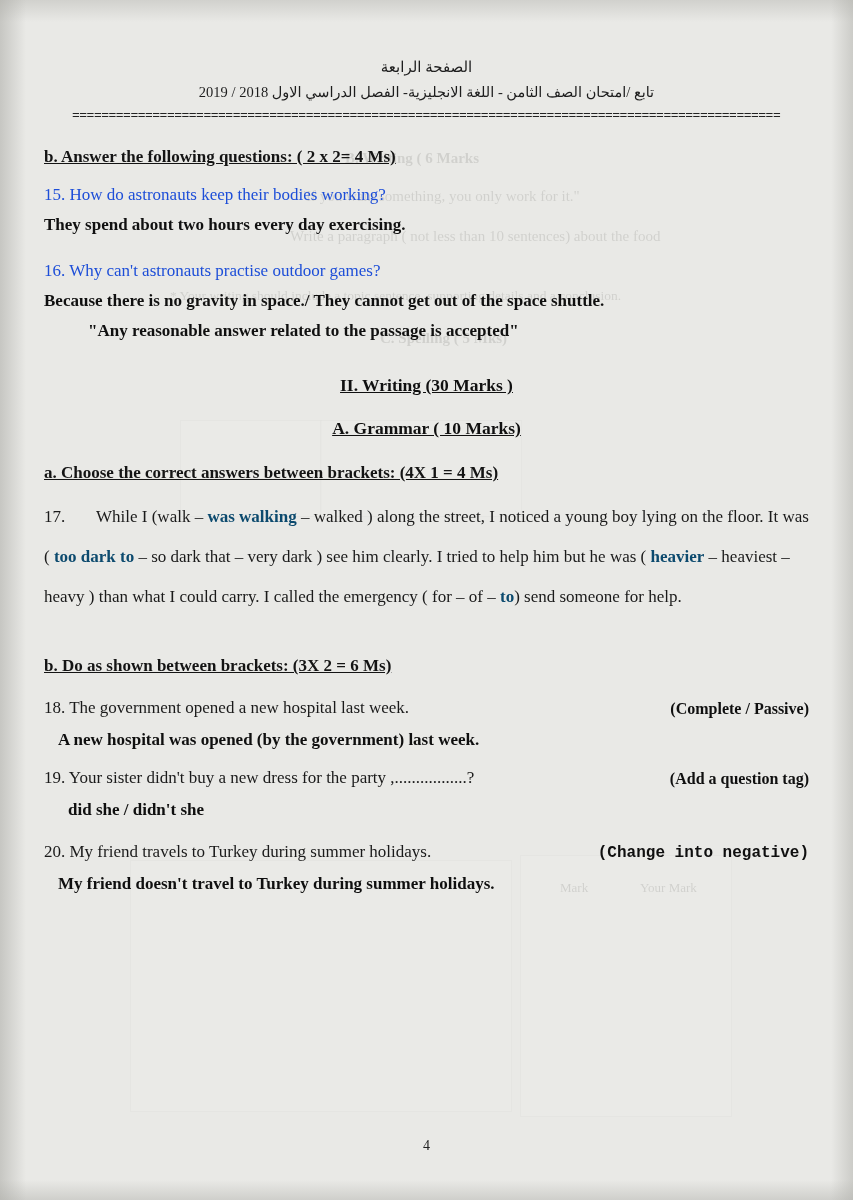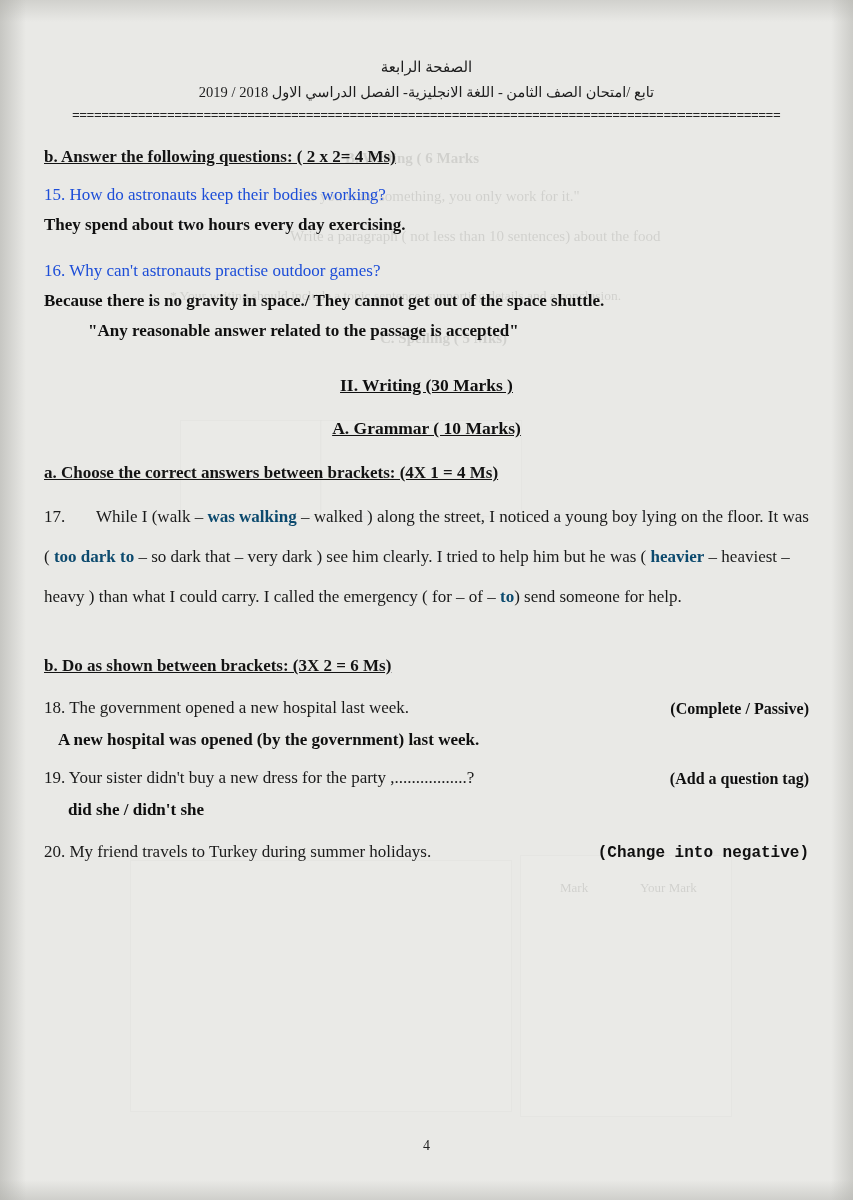--- a/index.html
+++ b/index.html
@@ -231,18 +231,19 @@
       <div class="do-row">
         <div class="do-q">19. Your sister didn't buy a new dress for the party ,.................?</div>
         <div class="do-tag">(Add a question tag)</div>
       </div>
       <div class="do-ans ind2">did she / didn't she</div>
 
       <div class="do-row">
         <div class="do-q">20. My friend travels to Turkey during summer holidays.</div>
         <div class="do-tag" style="margin-top:6px;font-family:Liberation Mono, monospace;">(Change into negative)</div>
       </div>
+      <div class="do-ans">My friend doesn't travel to Turkey during summer holidays.</div>
     </div>
 
   </div>
 
   <div class="pagenum">4</div>
 </div>
 
 </body></html>

